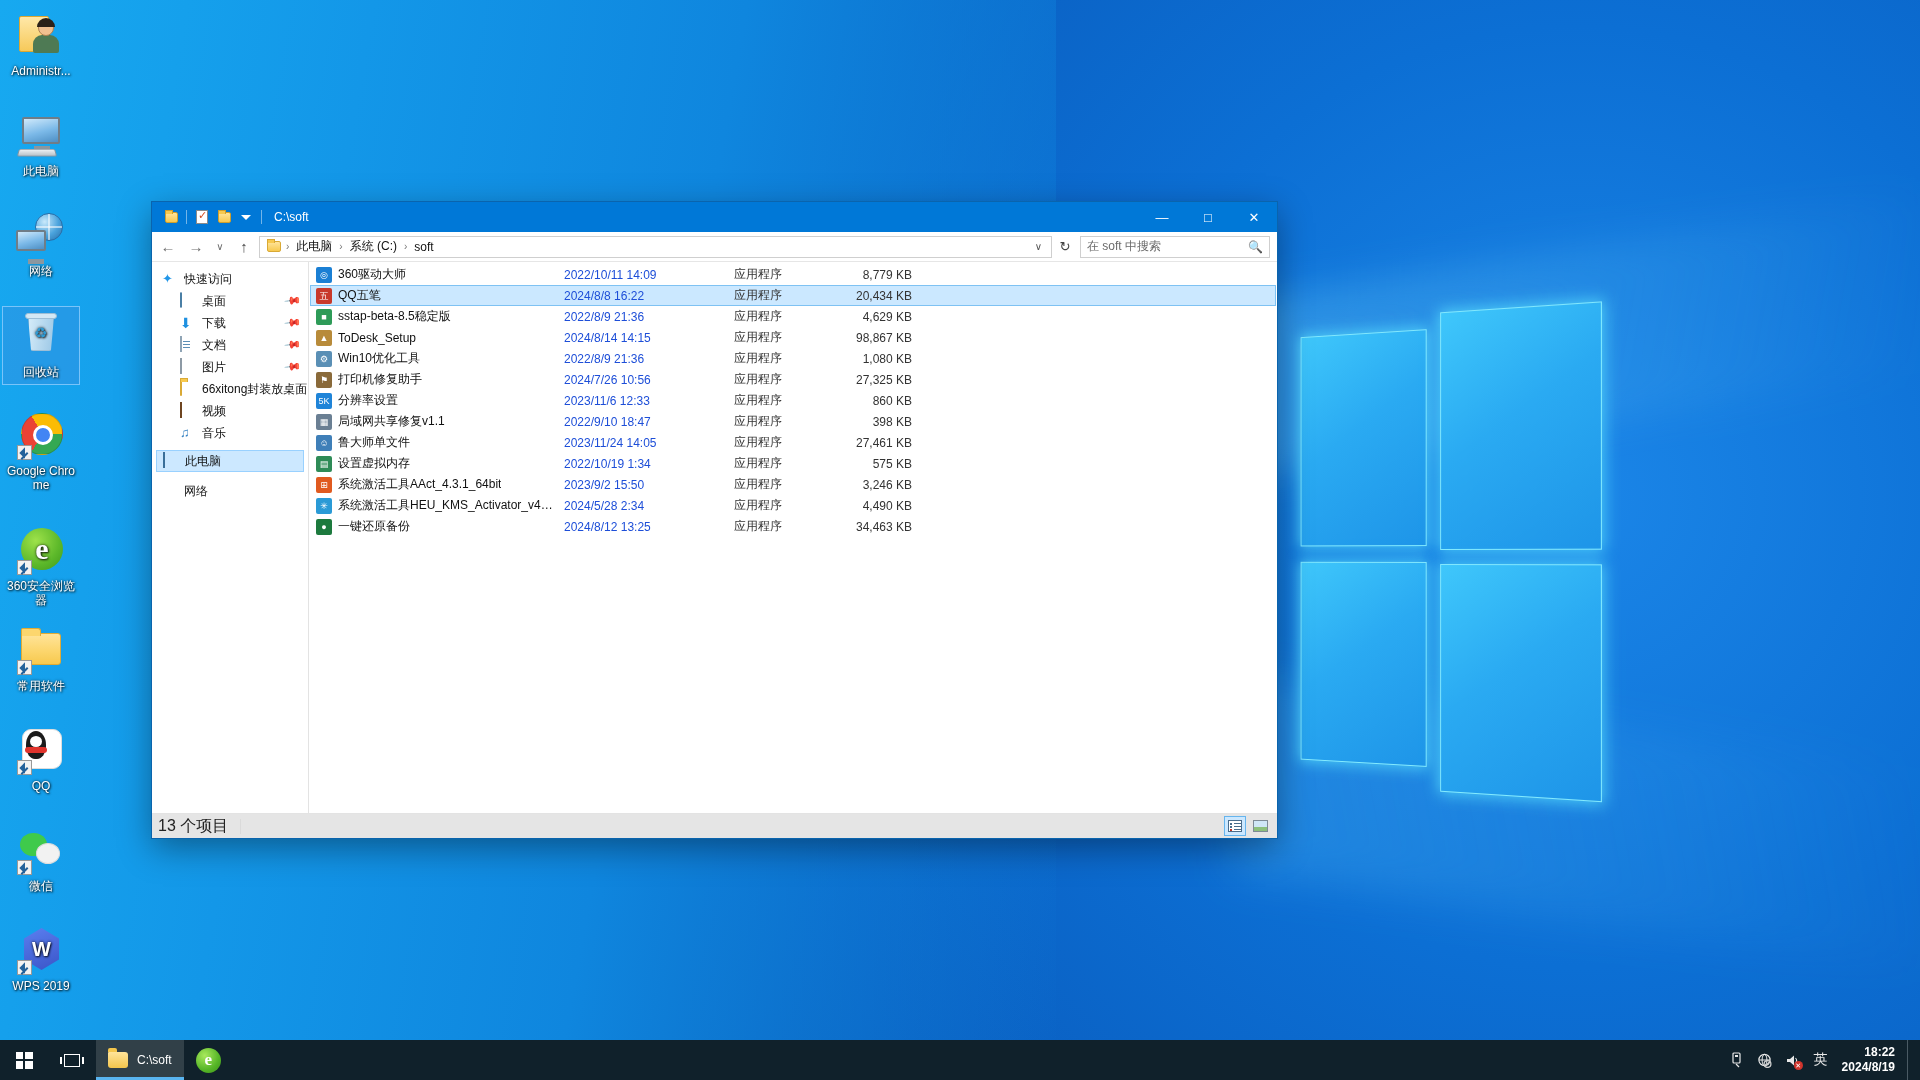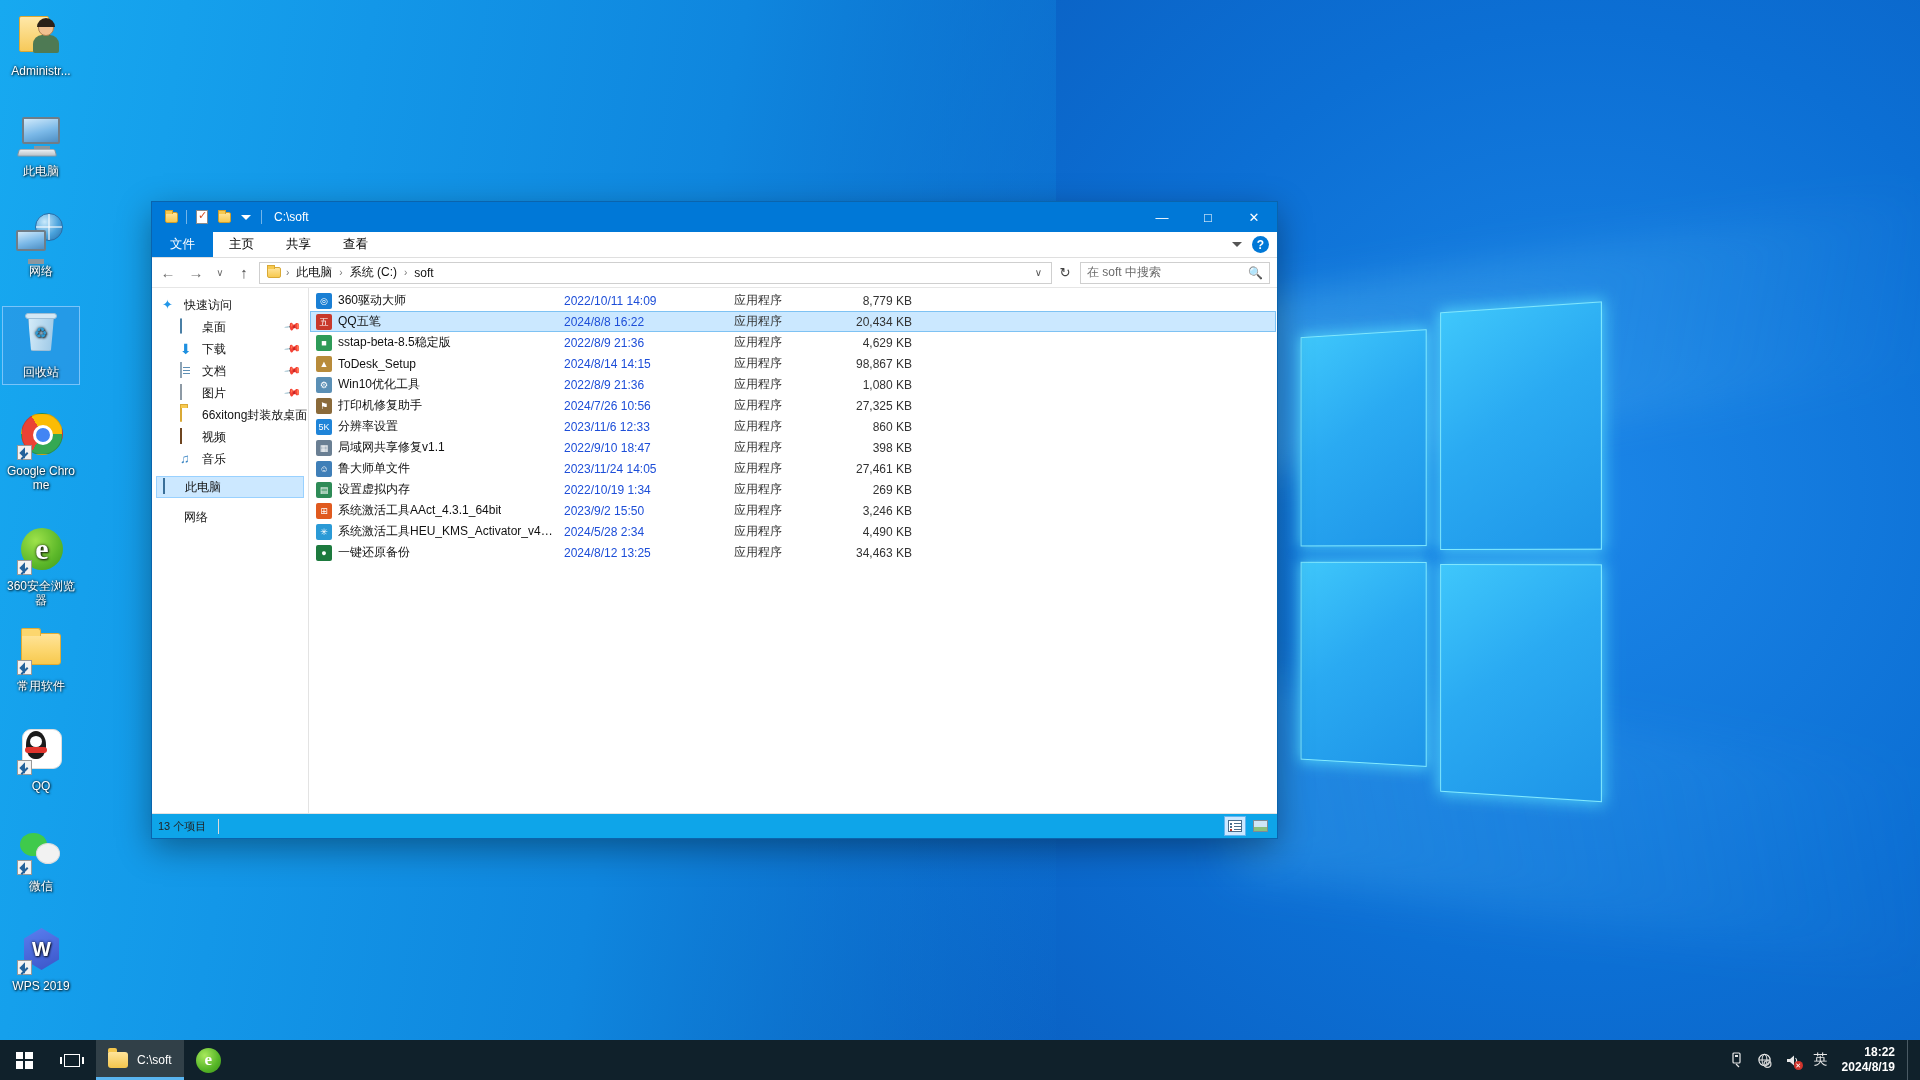--- a/index.html
+++ b/index.html
@@ -493,22 +493,22 @@
   .fc-size { width: 85px; justify-content: flex-end; padding-right: 4px; color: #333; }
   .ficon { width: 16px; height: 16px; flex: none; border-radius: 2px; position: relative; }
   .fname { overflow: hidden; text-overflow: ellipsis; }
 
   
   #statusbar {
     height: 25px; flex: none;
     border-top: 1px solid #e3e3e3;
     display: flex; align-items: center;
     padding: 0 6px;
-    font-size: 11px; color: #222;
-    background: #0ea5e9;
+    font-size: 16px; color: #222;
+    background: #e5e5e5;
   }
   #status-sep { width: 1px; height: 15px; background: #dadada; margin-left: 12px; }
   #viewtoggles { margin-left: auto; display: flex; gap: 3px; align-items: center; }
   .vt {
     width: 22px; height: 20px;
     display: flex; align-items: center; justify-content: center;
     border: 1px solid transparent;
   }
   .vt.active { background: #cce8ff; border: 1px solid #66b5ee; }
   .vt-details {
@@ -745,30 +745,20 @@
       <div class="qat-sep"></div>
     </div>
     <div id="title-text">C:\soft</div>
     <div id="win-controls">
       <div class="win-btn">—</div>
       <div class="win-btn">□</div>
       <div class="win-btn close">✕</div>
     </div>
   </div>
 
-  <div id="ribbon">
-    <div class="rb-tab file">文件</div>
-    <div class="rb-tab">主页</div>
-    <div class="rb-tab">共享</div>
-    <div class="rb-tab">查看</div>
-    <div id="ribbon-right">
-      <span class="chev-down"></span>
-      <span class="help-btn">?</span>
-    </div>
-  </div>
 
   <div id="addressrow">
     <div class="navbtn">←</div>
     <div class="navbtn">→</div>
     <div class="navbtn small">∨</div>
     <div class="navbtn enabled">↑</div>
 
     <div id="addrbox">
       <span class="ni-fold" style="margin:0 2px 0 3px;"></span>
       <span class="crumb-sep">›</span>
@@ -920,21 +910,21 @@
             <div class="fc fc-type">应用程序</div>
             <div class="fc fc-size">27,461 KB</div>
           </div>
           <div class="frow">
             <div class="fc fc-name">
               <span class="ficon" style="background: rgb(46, 139, 87); color: rgb(255, 255, 255); font-size: 9px; line-height: 16px; text-align: center;">▤</span>
               <span class="fname">设置虚拟内存</span>
             </div>
             <div class="fc fc-date">2022/10/19 1:34</div>
             <div class="fc fc-type">应用程序</div>
-            <div class="fc fc-size">269 KB</div>
+            <div class="fc fc-size">575 KB</div>
           </div>
           <div class="frow">
             <div class="fc fc-name">
               <span class="ficon" style="background: rgb(224, 90, 31); color: rgb(255, 255, 255); font-size: 9px; line-height: 16px; text-align: center;">⊞</span>
               <span class="fname">系统激活工具AAct_4.3.1_64bit</span>
             </div>
             <div class="fc fc-date">2023/9/2 15:50</div>
             <div class="fc fc-type">应用程序</div>
             <div class="fc fc-size">3,246 KB</div>
           </div>

